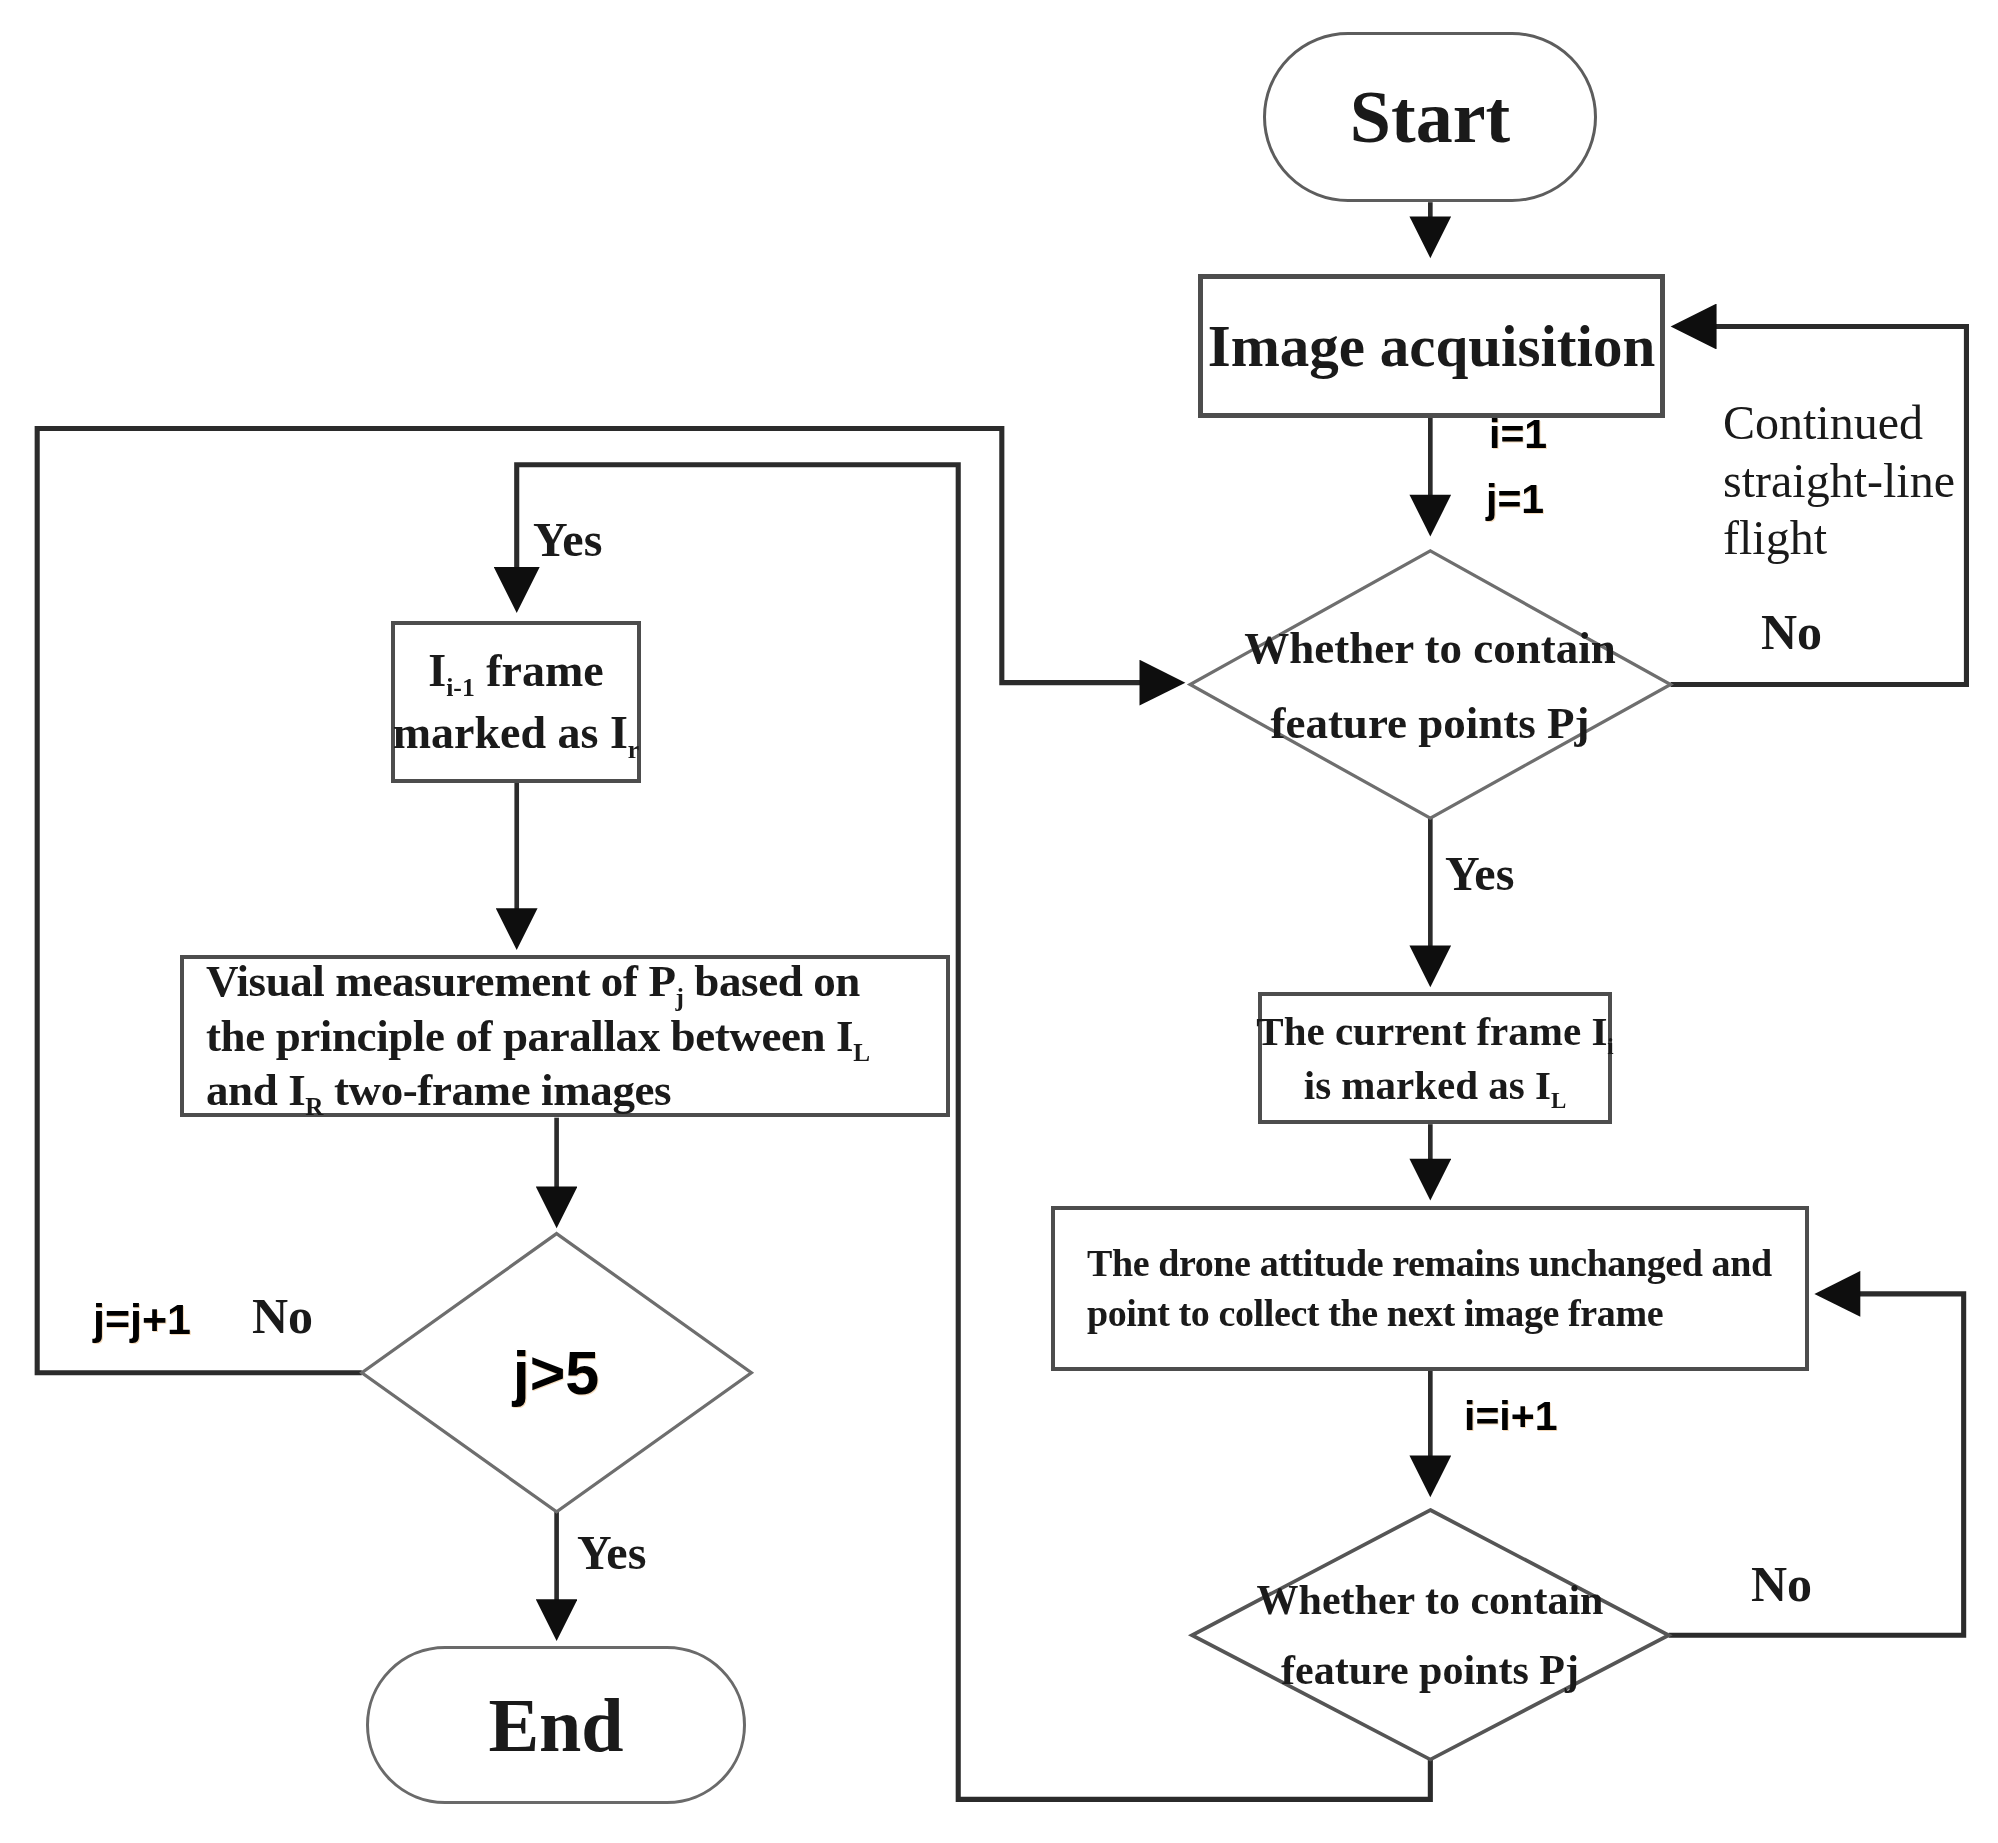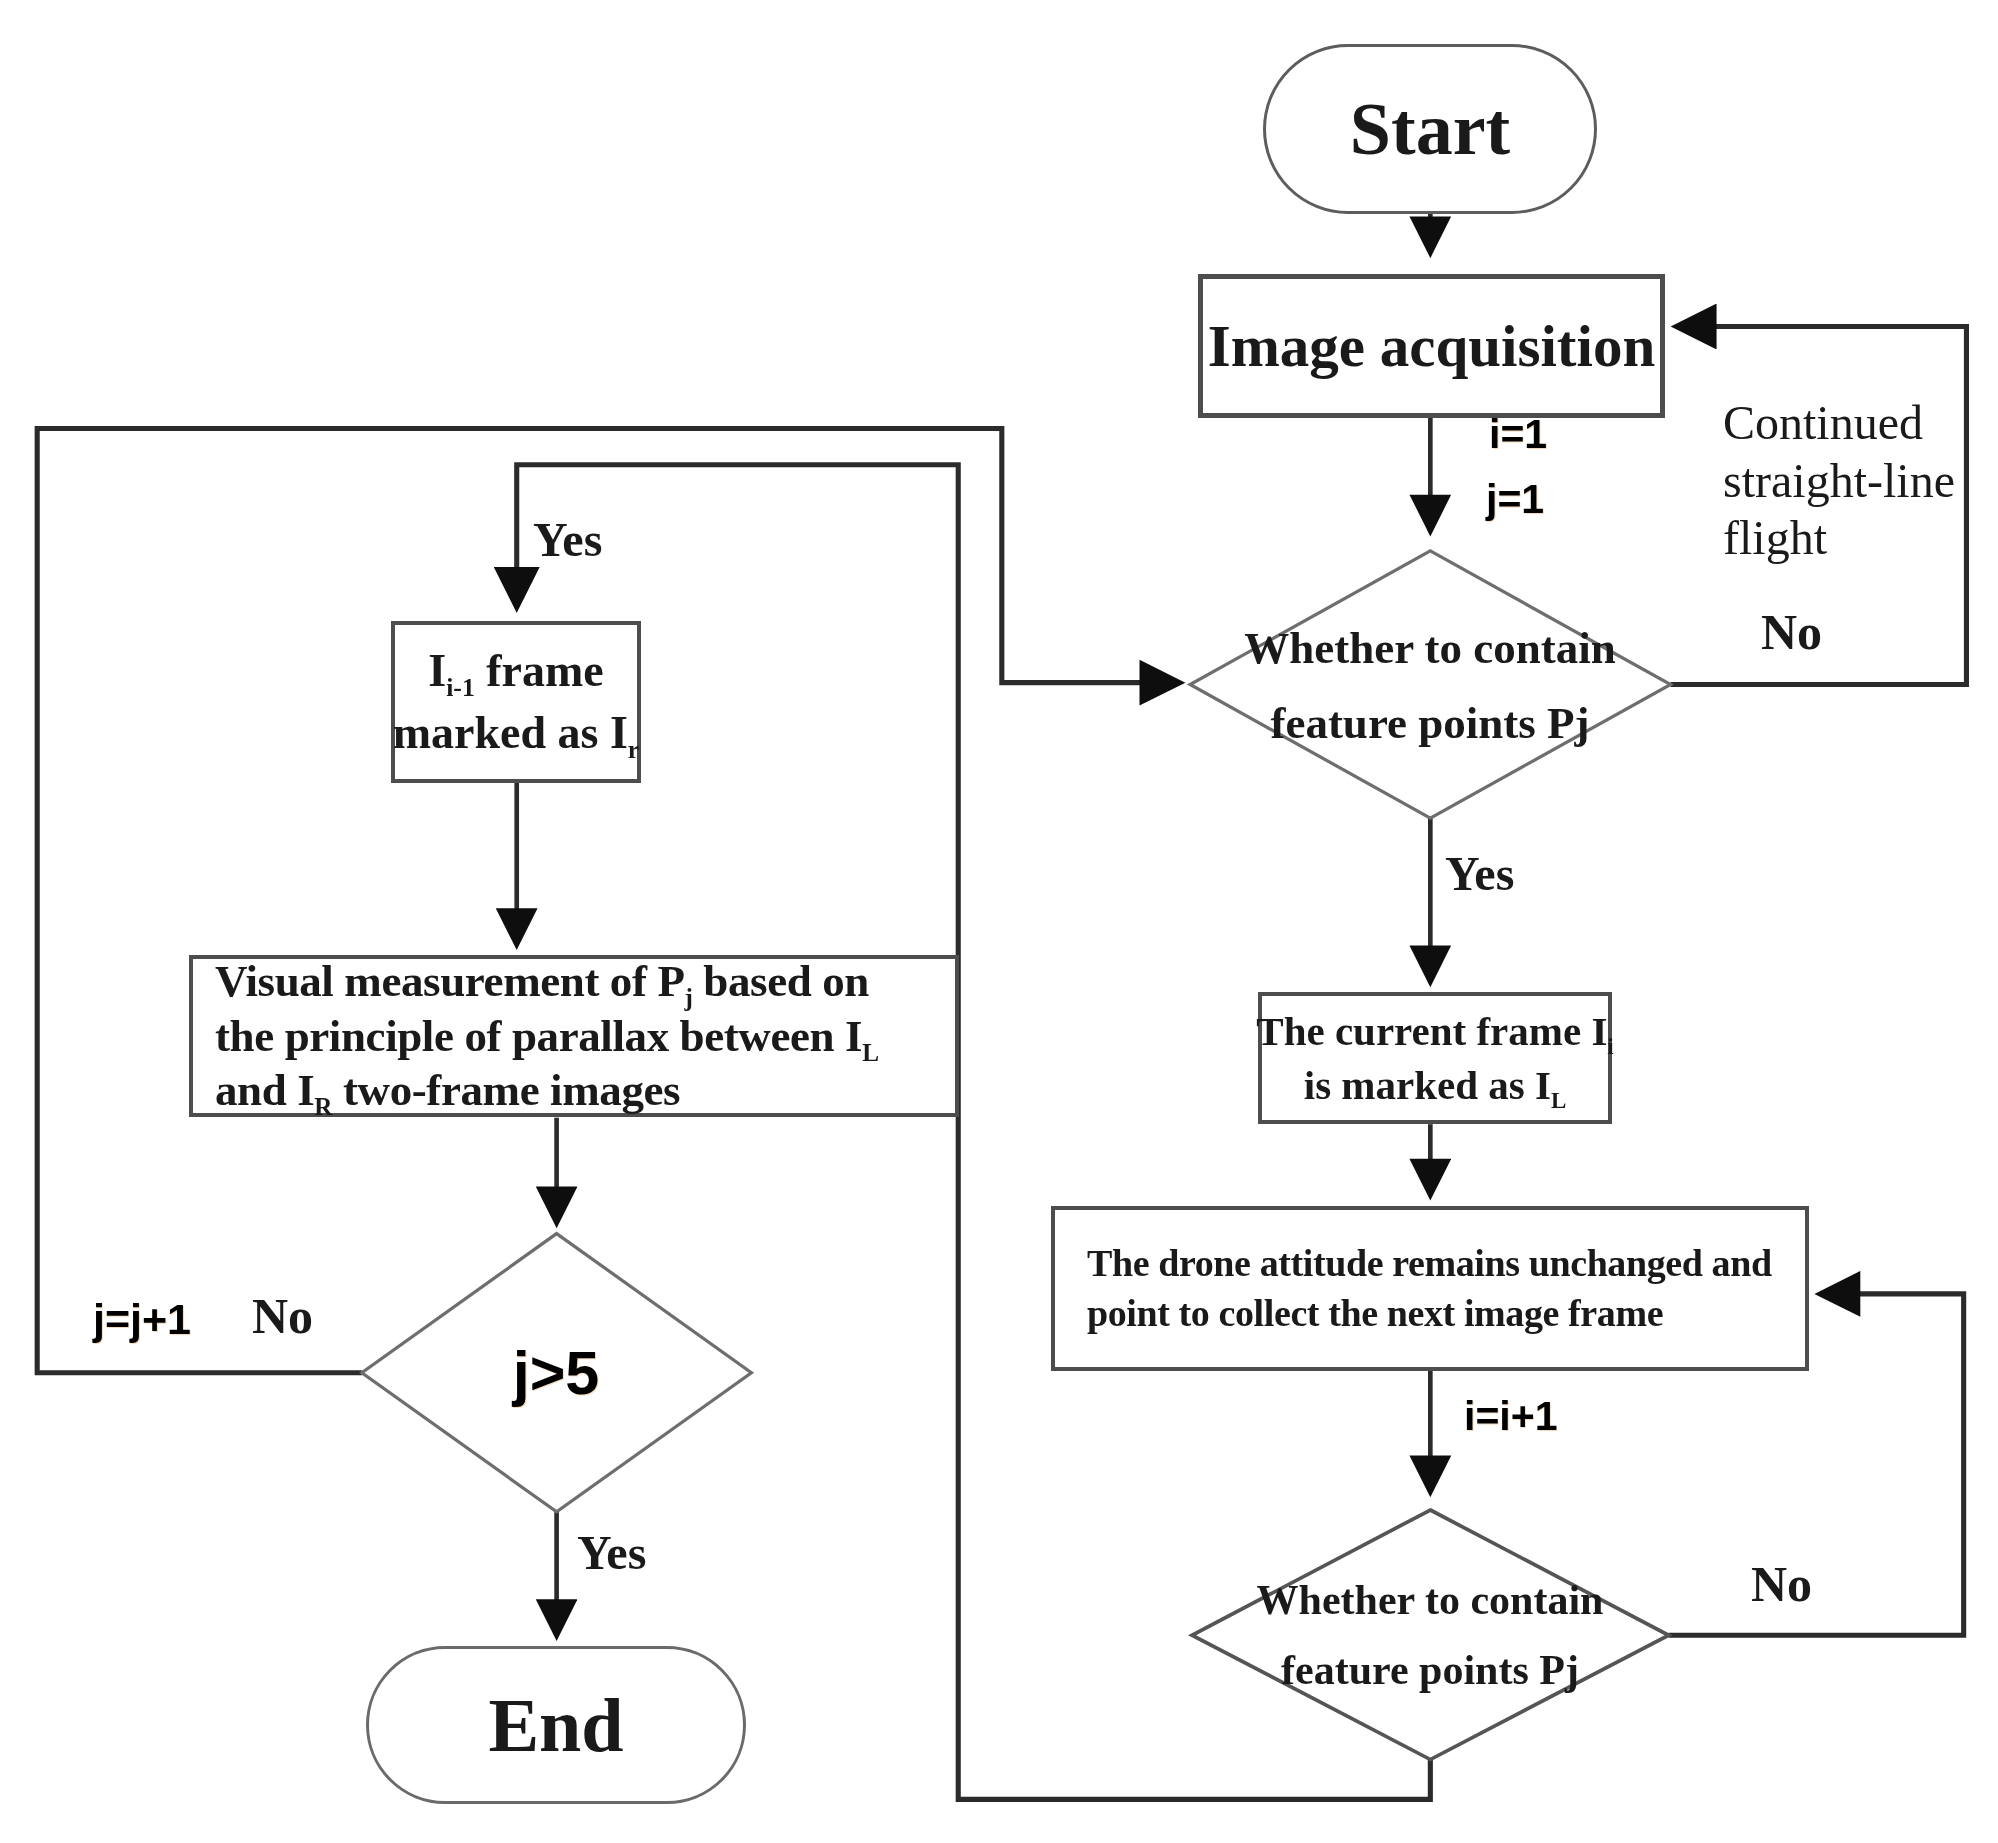--- a/index.html
+++ b/index.html
@@ -14,27 +14,27 @@
   .process{border:5.6px solid #4d4d4d;}
   .node .ln{white-space:nowrap;}
   sub{font-size:0.56em;line-height:0;}
   .dtext{position:absolute;display:flex;flex-direction:column;align-items:center;justify-content:center;
          text-align:center;background:transparent;gap:12px;}
   .lbl{position:absolute;white-space:pre-line;}
   .seriflbl{font-weight:600;}
   .blue{font-family:"Liberation Sans","DejaVu Sans",sans-serif;font-weight:700;color:#000000;
         text-shadow:0.9px 0.9px 0 rgba(224,150,60,.35);}
   
-  #start{left:1263px;top:32px;width:334px;height:170px;border-radius:88px;font-size:74px;font-weight:600;margin-top:12px;}
+  #start{left:1263px;top:32px;width:334px;height:170px;border-radius:88px;font-size:74px;font-weight:600;}
   #imgacq{left:1198px;top:274px;width:467px;height:144px;font-size:59px;font-weight:600;}
   #current{left:1258px;top:992px;width:354px;height:132px;border:4.6px solid #4d4d4d;font-size:41px;font-weight:700;line-height:1.32;}
   #drone{left:1051px;top:1206px;width:758px;height:165px;border:4.6px solid #4d4d4d;
          align-items:flex-start;text-align:left;padding-left:32px;font-size:38px;font-weight:700;line-height:1.3;letter-spacing:-0.4px;}
   #ii1{left:391px;top:621px;width:250px;height:162px;border:4.6px solid #4d4d4d;font-size:46px;font-weight:700;line-height:1.35;}
-  #visual{left:189px;top:955px;width:770px;height:162px;border:4.6px solid #4d4d4d;
+  #visual{left:180px;top:955px;width:770px;height:162px;border:4.6px solid #4d4d4d;
           align-items:flex-start;text-align:left;padding-left:22px;font-size:45px;font-weight:700;line-height:1.22;letter-spacing:-0.4px;}
   #endnode{left:366px;top:1646px;width:380px;height:158px;border-radius:82px;border:3.7px solid #6a6a6a;font-size:76px;font-weight:600;}
   #d1text{left:1189px;top:612px;width:482px;height:148px;font-size:45px;font-weight:700;line-height:1.4;}
   #d2text{left:1189px;top:1566px;width:482px;height:139px;font-size:42px;font-weight:700;line-height:1.38;}
   #j5text{left:417px;top:1299px;width:278px;height:148px;font-size:61px;}
   
   #i1{left:1489px;top:411px;font-size:41px;}
   #jj1{left:1486px;top:476px;font-size:41px;}
   #continued{left:1723px;top:394px;font-size:48px;font-weight:400;line-height:1.2;text-align:left;}
   #no1{left:1761px;top:603px;font-size:50px;}

